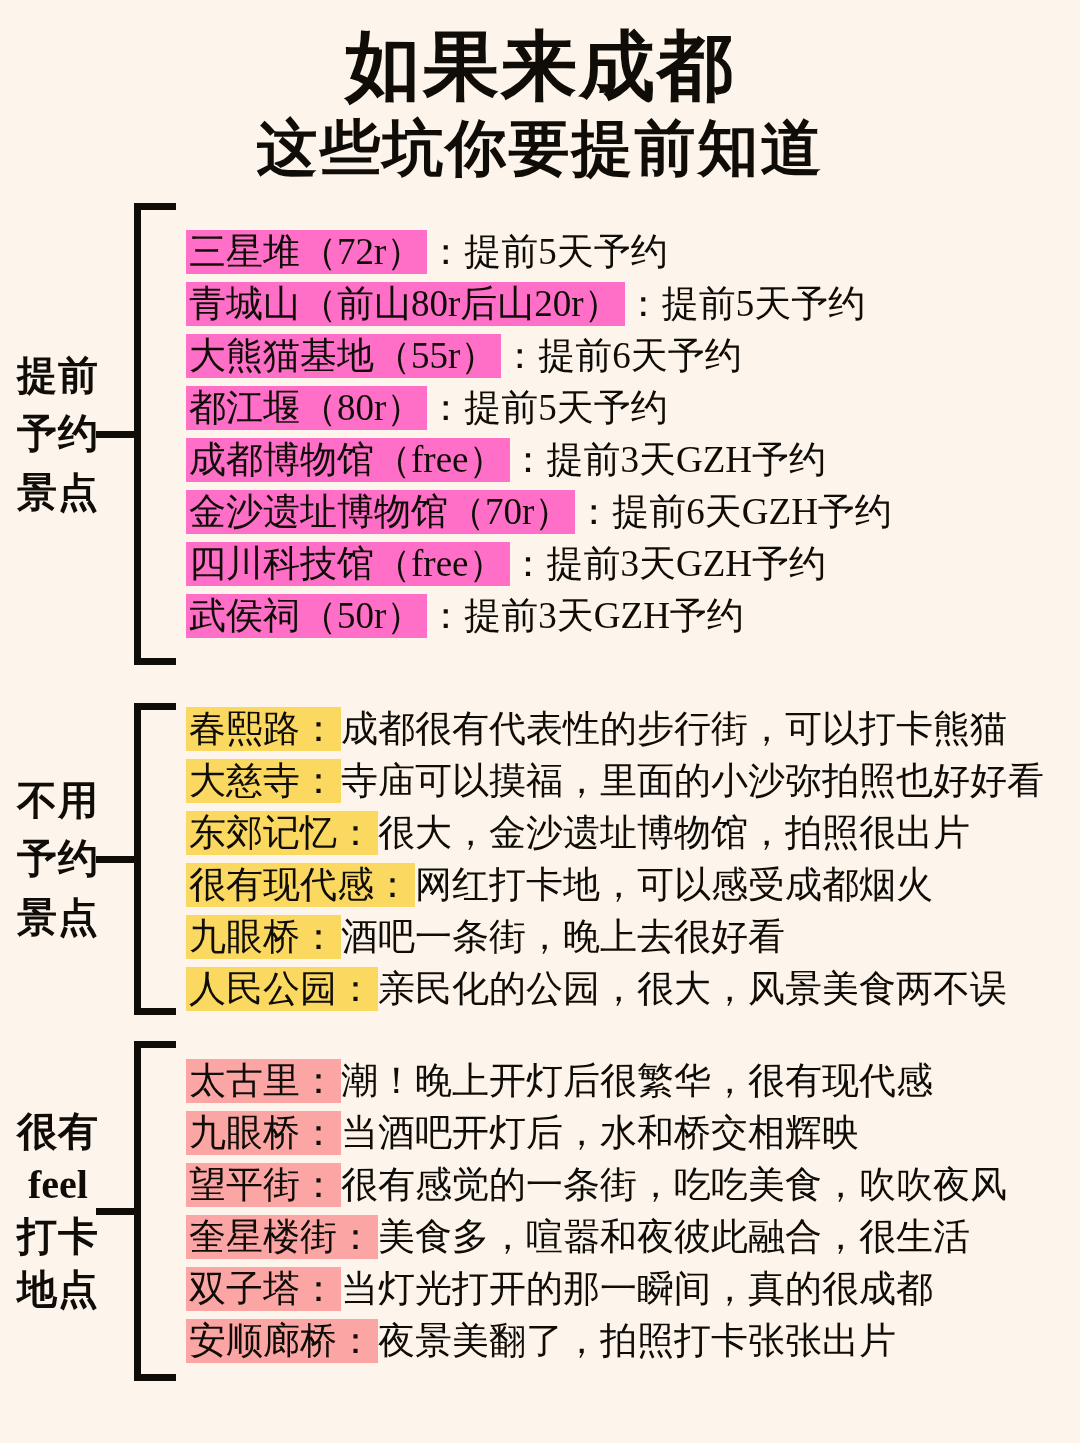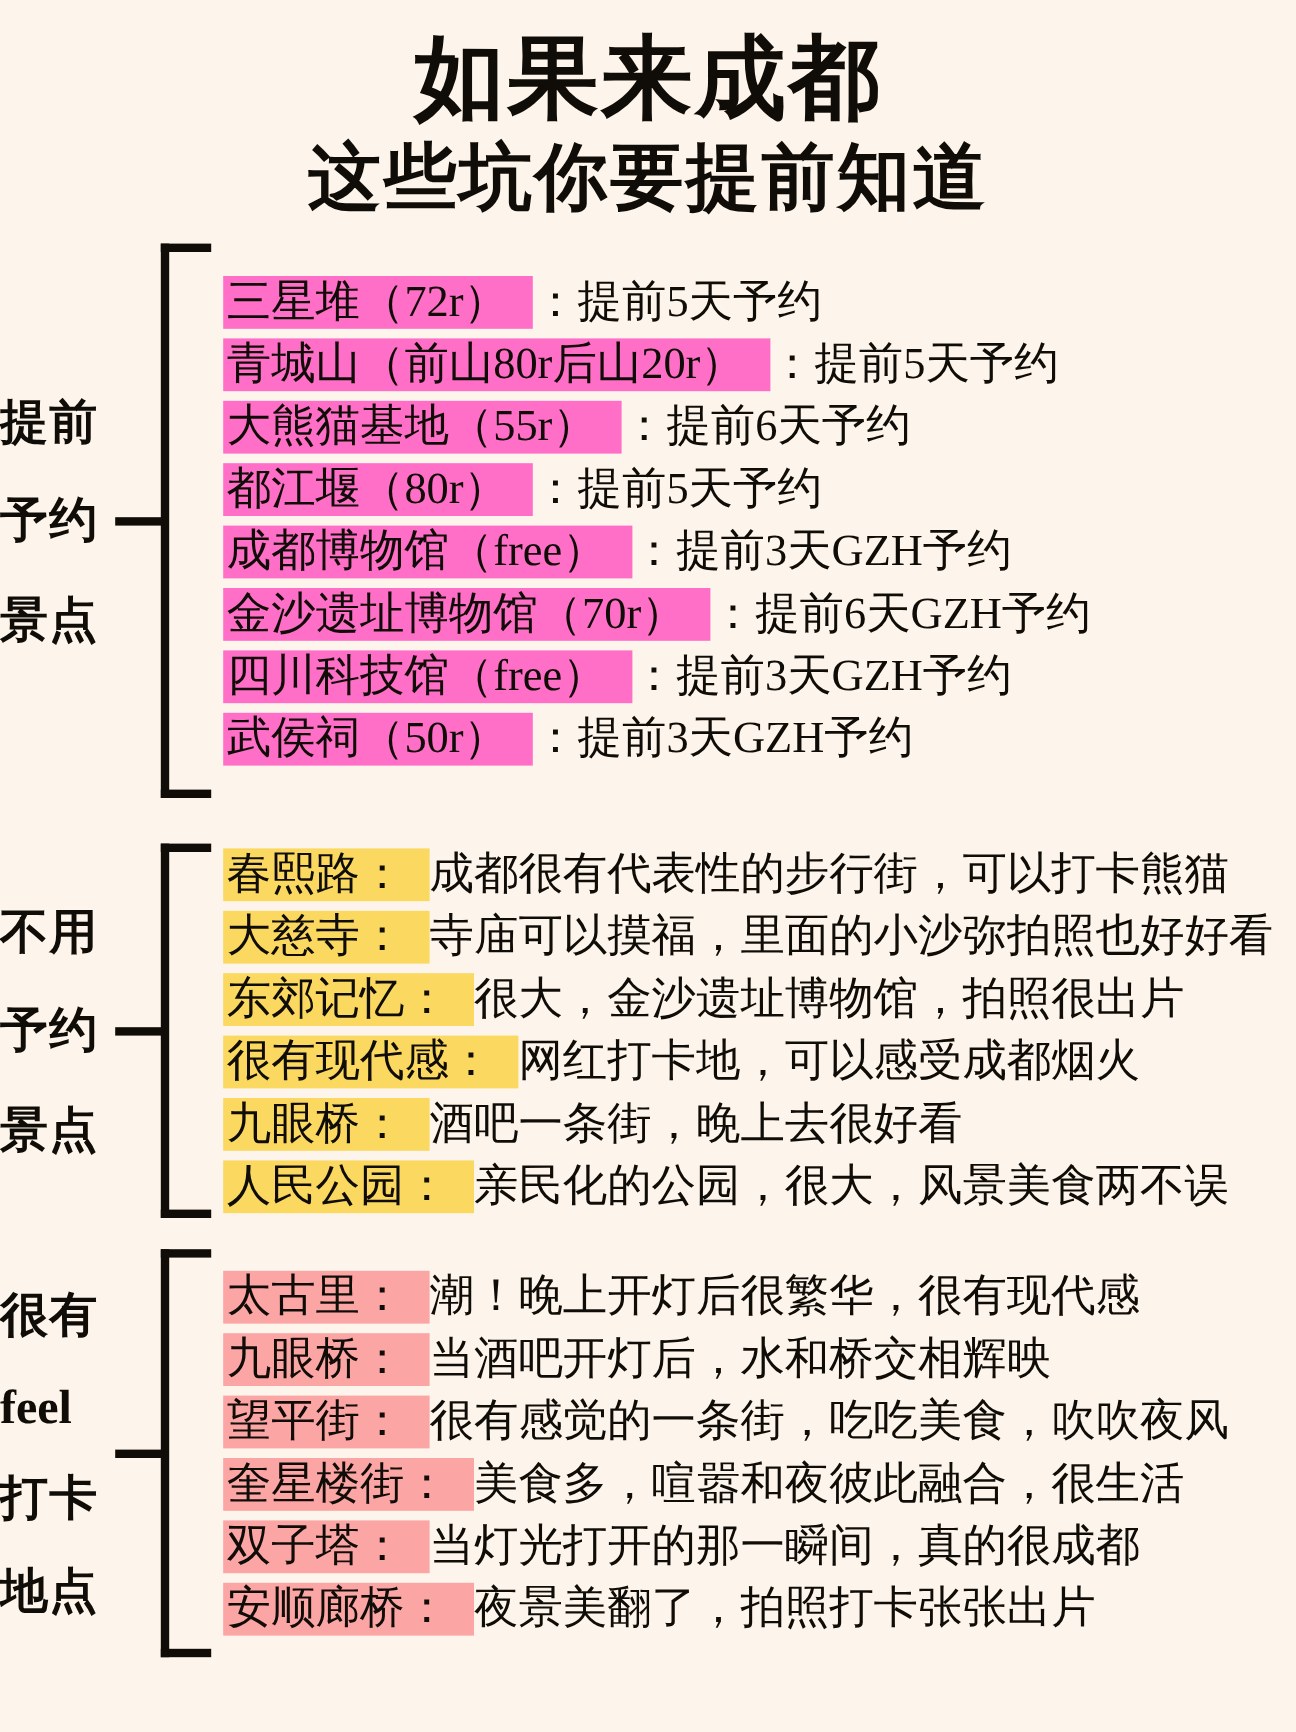--- a/index.html
+++ b/index.html
@@ -35,29 +35,28 @@
     display: flex;
     align-items: stretch;
     position: relative;
   }
   .sec-label {
     width: 118px;
     flex: 0 0 118px;
     display: flex;
     flex-direction: column;
     justify-content: center;
-    align-items: flex-start;
+    align-items: center;
     font-weight: bold;
     font-size: 39px;
     line-height: 1.30;
     color: #100D08;
     letter-spacing: 1px;
     box-sizing: border-box;
     padding-right: 2px;
-    gap: 24px;
   }
   .sec-label .lbl-line { white-space: nowrap; }
 
   
   .bracket {
     width: 58px;
     flex: 0 0 58px;
     position: relative;
   }
   .bracket .vbar {
@@ -97,21 +96,21 @@
     padding-left: 10px;
   }
   .row {
     font-size: 37px;
     line-height: 1.405;
     color: #100D08;
     white-space: nowrap;
     font-family: "Liberation Serif", "DejaVu Serif", serif;
   }
   .row .hl {
-    padding: 1px 21px 2px 3px;
+    padding: 1px 4px 2px 3px;
     box-decoration-break: clone;
     -webkit-box-decoration-break: clone;
   }
   .row .rest { }
 
   .sec-pink .row .hl  { background: #FF6EC7; }
   .sec-yellow .row .hl{ background: #FBD961; }
   .sec-cyan .row .hl  { background: #fca5a5; }
 
   

